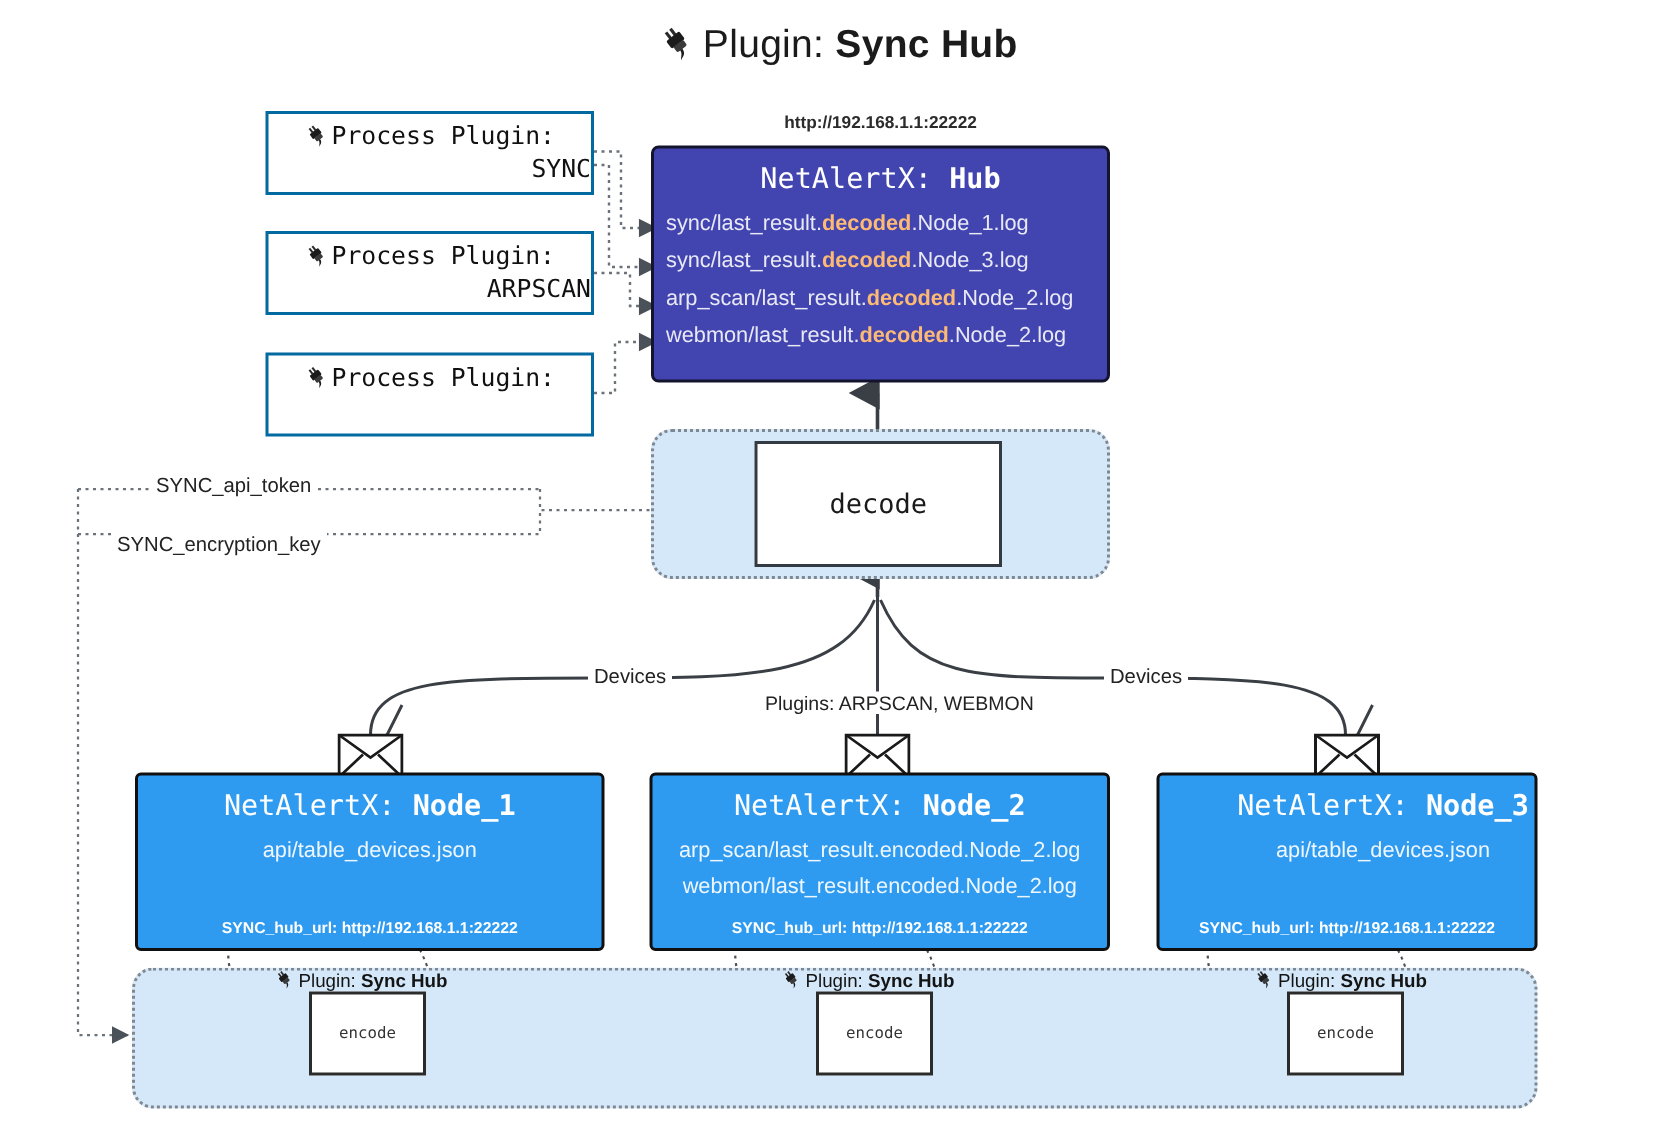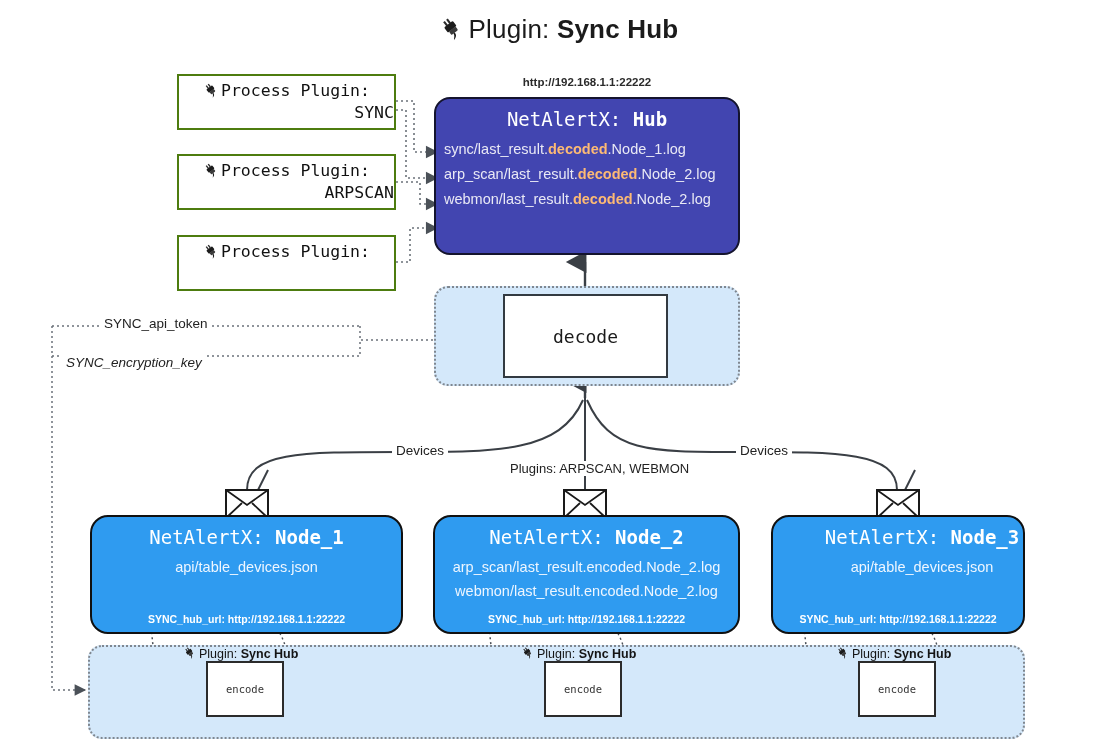--- a/index.html
+++ b/index.html
@@ -40,21 +40,21 @@
     display: inline-block;
     vertical-align: -4px;
     margin-right: 4px;
   }
 
   
   .proc-box {
     position: absolute;
     width: 219px;
     height: 56px;
-    border: 2px solid #4d7c0f;
+    border: 2px solid #0369a1;
     background: #ffffff;
     font-family: "DejaVu Sans Mono", "Liberation Mono", monospace;
     font-size: 16.5px;
     color: #111;
     line-height: 1.18;
     text-align: center;
     padding-top: 5px;
   }
   .proc-l1 { display: block; white-space: nowrap; }
   .proc-l2 { display: block; white-space: nowrap; text-align: right; }
@@ -70,21 +70,21 @@
     font-weight: 700;
     color: #2b2b2b;
     white-space: nowrap;
   }
   .hub {
     position: absolute;
     left: 434px; top: 97px;
     width: 306px; height: 158px;
     background: #4245b0;
     border: 2.5px solid #14142e;
-    border-radius: 16px;
+    border-radius: 5px;
     padding-top: 9px;
   }
   .hub-title {
     text-align: center;
     font-family: "DejaVu Sans Mono", "Liberation Mono", monospace;
     font-size: 19px;
     color: #ffffff;
     white-space: nowrap;
   }
   .hub-title .hb { font-weight: 700; }
@@ -133,21 +133,21 @@
     white-space: nowrap;
   }
   .conn-label.small { font-size: 13px; }
 
   
   .node {
     position: absolute;
     height: 119px;
     background: #2f9bf0;
     border: 2.5px solid #101010;
-    border-radius: 18px;
+    border-radius: 4px;
     padding-top: 9px;
   }
   .node-title {
     text-align: center;
     font-family: "DejaVu Sans Mono", "Liberation Mono", monospace;
     font-size: 19px;
     color: #ffffff;
     white-space: nowrap;
   }
   .node-title .nb { font-weight: 700; }
@@ -359,30 +359,31 @@
         </svg>
       </span><span>Process Plugin:</span>
     </span>
   </div>
 
   <div class="hub-url">http://192.168.1.1:22222</div>
   <div class="hub">
     <div class="hub-title"><span>NetAlertX: </span><span class="hb">Hub</span></div>
     <div class="hub-lines">
       <div class="hub-line"><span>sync/last_result.</span><b>decoded</b><span>.Node_1.log</span></div>
+      <div class="hub-line"><span>sync/last_result.</span><b>decoded</b><span>.Node_3.log</span></div>
       <div class="hub-line"><span>arp_scan/last_result.</span><b>decoded</b><span>.Node_2.log</span></div>
       <div class="hub-line"><span>webmon/last_result.</span><b>decoded</b><span>.Node_2.log</span></div>
     </div>
   </div>
 
   <div class="decode-wrap"></div>
   <div class="decode-box">decode</div>
 
   <div class="conn-label" style="left:100px; top:316px;">SYNC_api_token</div>
-  <div class="conn-label" style="left:62px; top:355px;font-style:italic;">SYNC_encryption_key</div>
+  <div class="conn-label" style="left:74px; top:355px;">SYNC_encryption_key</div>
 
   <div class="conn-label" style="left:392px; top:443px;">Devices</div>
   <div class="conn-label" style="left:736px; top:443px;">Devices</div>
   <div class="conn-label small" style="left:506px; top:461px;">Plugins: ARPSCAN, WEBMON</div>
 
   <div class="env" style="left:225px; top:489px;">
     <svg width="44" height="30" viewBox="0 0 44 30">
       <rect x="1" y="1" width="42" height="28" fill="#ffffff" stroke="#1a1a1a" stroke-width="2"></rect>
       <path d="M1,1 L22,16 L43,1" fill="none" stroke="#1a1a1a" stroke-width="1.8"></path>
       <path d="M1,29 L17,14 M43,29 L27,14" fill="none" stroke="#1a1a1a" stroke-width="1.8"></path>

